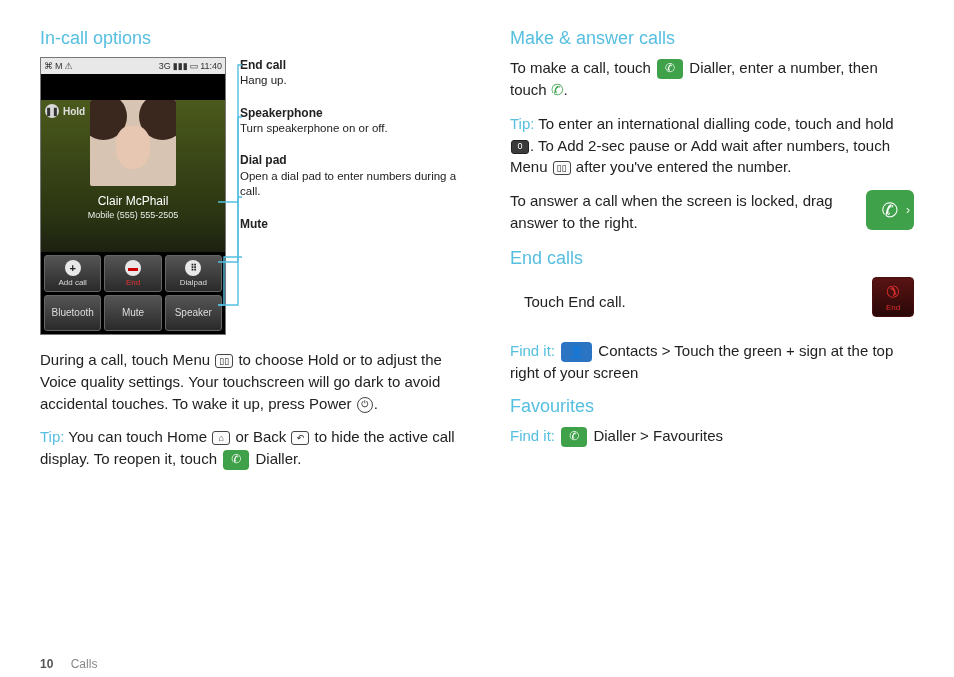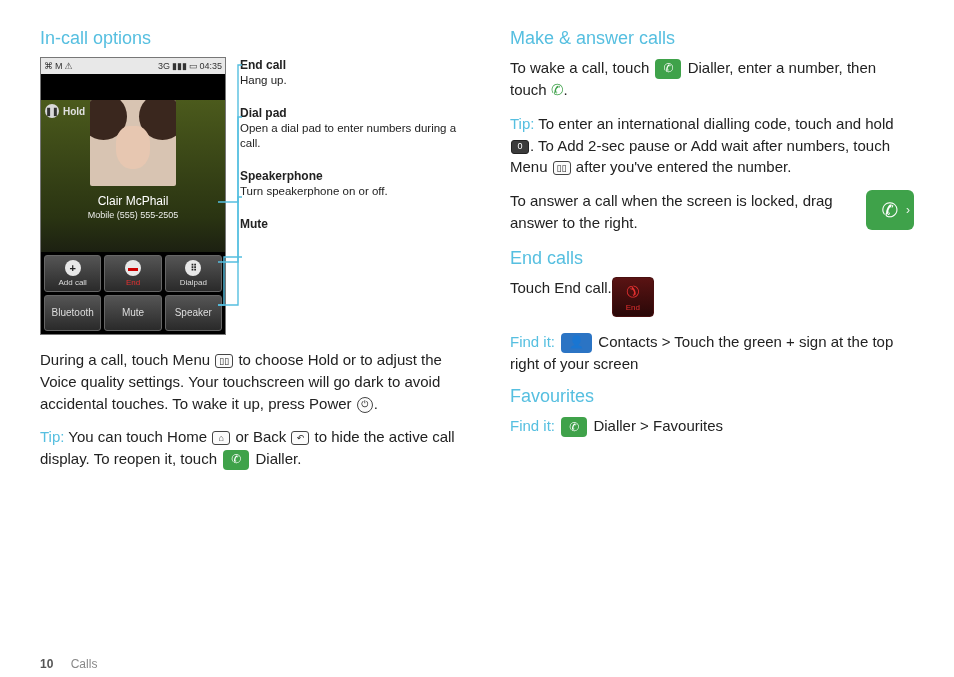--- a/index.html
+++ b/index.html
@@ -102,21 +102,21 @@
     display:flex; align-items:center; justify-content:center; position:relative;
   }
   .answer-tile::after { content:"›"; position:absolute; right:4px; font-size:12px; opacity:.9;}
   .end-tile {
     width:42px; height:40px; border-radius:4px;
     background:linear-gradient(#5a1313,#2a0808); color:#e53030;
     display:flex; flex-direction:column; align-items:center; justify-content:center;
     font-size:8px; gap:2px; border:1px solid #4a1010;
   }
   .end-tile .ph { color:#e53030; font-size:16px; transform:rotate(135deg); display:inline-block;}
-  .row-right { display:flex; gap:0; align-items:flex-start; }
+  .row-right { display:flex; gap:24px; align-items:flex-start;justify-content:space-between; }
   .sidefig { flex-shrink:0; }
   .green-phone { color:#3fa24a; font-size:15px; }
   .footer {
     position:absolute; left:40px; bottom:6px;
     font-size:12px; color:#888;
   }
   .footer .pn { font-weight:700; color:#555; margin-right:14px; }
   
   .leader-box {
     position: relative;
@@ -140,21 +140,21 @@
         <div class="statusbar">
           <div class="left">
             <span>⌘</span>
             <span>M</span>
             <span>⚠</span>
           </div>
           <div class="right">
             <span>3G</span>
             <span>▮▮▮</span>
             <span>▭</span>
-            <span>04:35</span>
+            <span>11:40</span>
           </div>
         </div>
         <div class="call-body">
           <div class="hold-badge">
             <span class="ico">❚❚</span>
             <span>Hold</span>
           </div>
           <div class="avatar">
             <div class="bang1"></div>
               <div class="bang2"></div>
@@ -194,26 +194,26 @@
           <path d="M0 205 L20 205 L20 60 L24 60" stroke="#56bfe0" stroke-width="1.4" fill="none"></path>
           <path d="M0 248 L20 248 L20 140 L24 140" stroke="#56bfe0" stroke-width="1.4" fill="none"></path>
           <path d="M0 248 L6 248 L6 200 L24 200" stroke="#56bfe0" stroke-width="1.4" fill="none"></path>
         </svg>
         <div class="callouts">
           <div class="item">
             <div class="ttl">End call</div>
             <div>Hang up.</div>
           </div>
           <div class="item">
+            <div class="ttl">Speakerphone</div>
+            <div>Turn speakerphone on or off.</div>
+          </div>
+          <div class="item">
             <div class="ttl">Dial pad</div>
             <div>Open a dial pad to enter numbers during a call.</div>
-          </div>
-          <div class="item">
-            <div class="ttl">Speakerphone</div>
-            <div>Turn speakerphone on or off.</div>
           </div>
           <div class="item">
             <div class="ttl">Mute</div>
           </div>
         </div>
       </div>
     </div>
 
     <p>
       <span>During a call, touch Menu </span><span class="chip">▯▯</span><span> to choose </span><span class="bold">Hold</span><span> or to adjust the </span><span class="bold">Voice quality</span><span> settings. Your touchscreen will go dark to avoid accidental touches. To wake it up, press Power </span><span class="chip round">⏻</span><span>.</span>
@@ -222,39 +222,39 @@
     <p>
       <span class="bold" style="color:#56bfe0">Tip:</span><span> You can touch Home </span><span class="chip">⌂</span><span> or Back </span><span class="chip">↶</span><span> to hide the active call display. To reopen it, touch </span><span class="pill green">
           <span class="ph">✆</span>
         </span> <span class="bold">Dialler</span><span>.</span>
     </p>
   </div>
 
   <div class="col">
     <div class="h2">Make &amp; answer calls</div>
     <p>
-      <span>To wake a call, touch </span><span class="pill green">
+      <span>To make a call, touch </span><span class="pill green">
           <span class="ph">✆</span>
         </span> <span class="bold">Dialler</span><span>, enter a number, then touch </span><span class="green-phone">✆</span><span>.</span>
     </p>
     <p>
       <span class="bold" style="color:#56bfe0">Tip:</span><span> To enter an international dialling code, touch and hold </span><span class="chip dark">0</span><span>. To </span><span class="bold">Add 2-sec pause</span><span> or </span><span class="bold">Add wait</span><span> after numbers, touch Menu </span><span class="chip">▯▯</span><span> after you've entered the number.</span>
     </p>
     <div class="row-right" style="margin-bottom:14px">
       <p style="margin:0">
         <span>To answer a call when the screen is locked, drag </span><span class="bold">answer</span><span> to the right.</span>
       </p>
       <div class="sidefig answer-tile">
         <span style="font-size:20px;">✆</span>
       </div>
     </div>
 
     <div class="h2">End calls</div>
     <div class="row-right" style="margin-bottom:14px">
-      <p style="margin:0">
+      <p style="margin:14px">
         <span>Touch </span><span class="bold">End call</span><span>.</span>
       </p>
       <div class="sidefig end-tile">
         <span class="ph">✆</span>
         <span>End</span>
       </div>
     </div>
 
     <p>
       <span class="bold" style="color:#56bfe0">Find it:</span>

